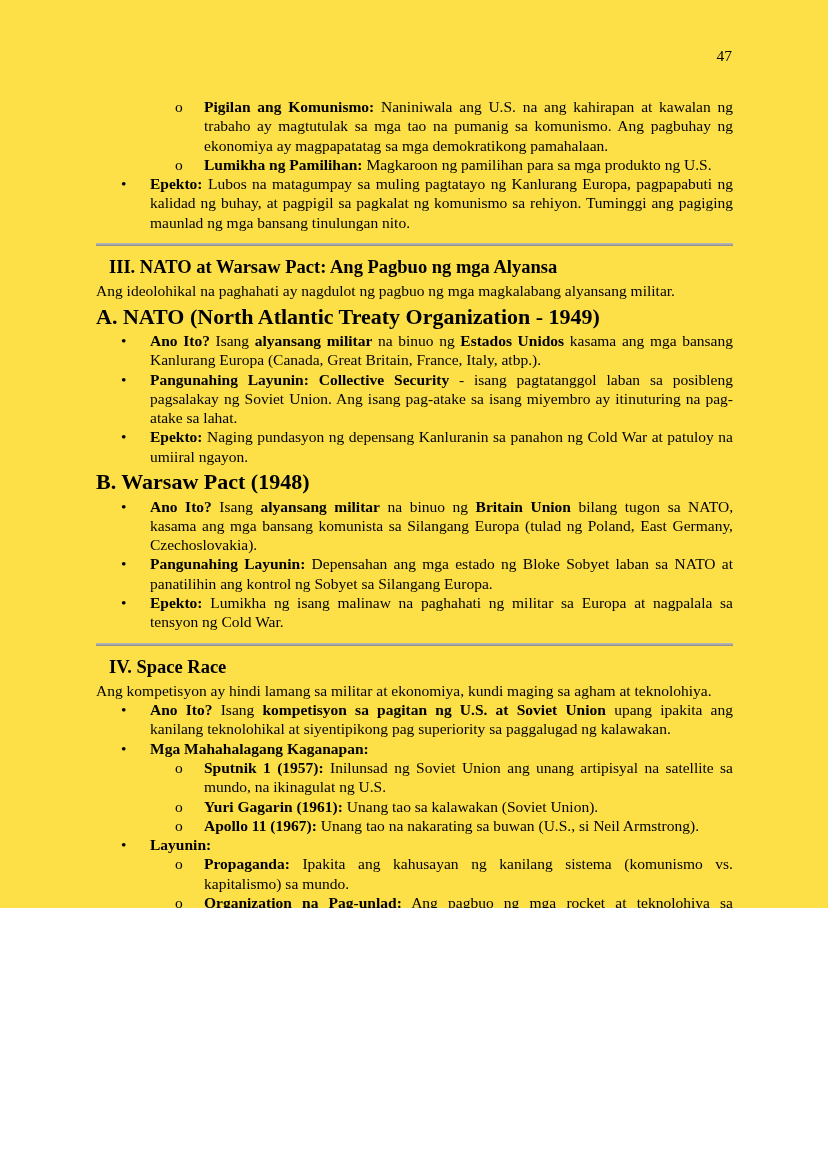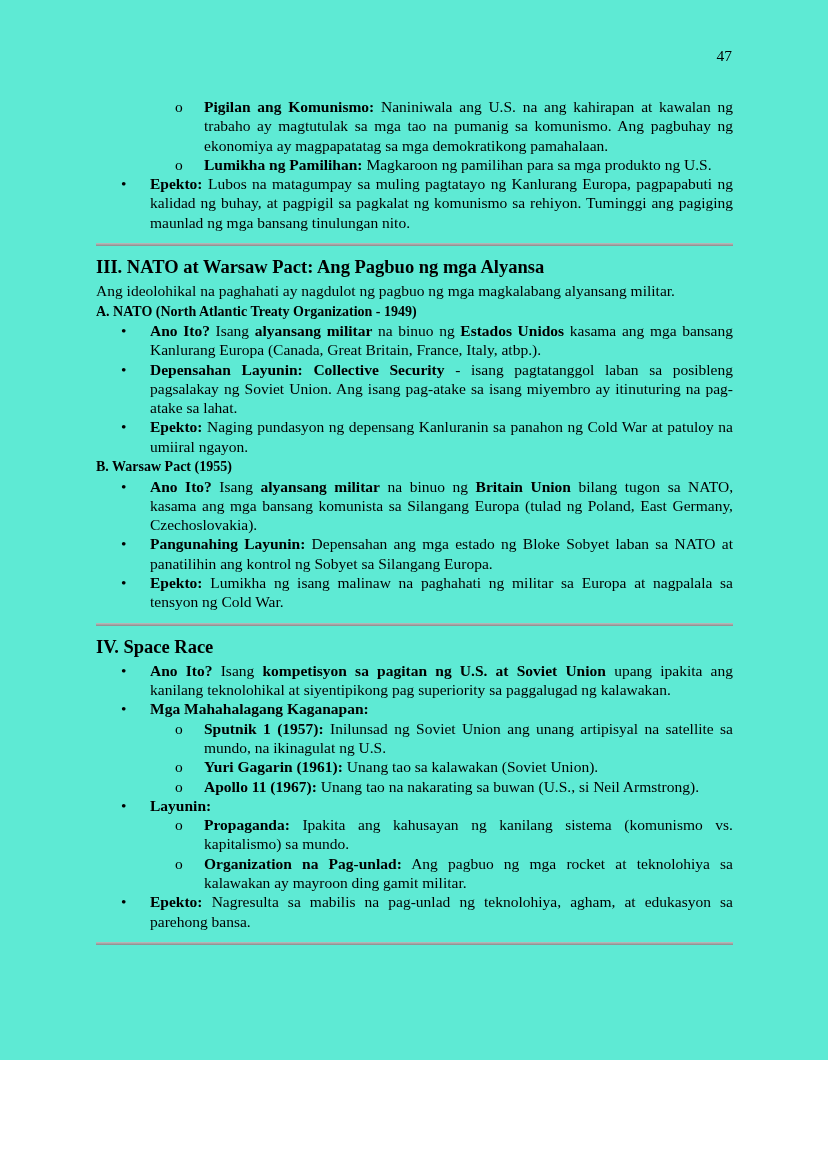--- a/index.html
+++ b/index.html
@@ -1,20 +1,20 @@
 <!DOCTYPE html>
 <html><head>
 <meta charset="utf-8">
 <style>
   html, body { margin: 0; padding: 0; background: #ffffff; }
   .page {
     position: relative;
     width: 828px;
-    height: 1060px;
-    background: #5eead4;
+    height: 908px;
+    background: #fde047;
     color: #000000;
     font-family: "Liberation Serif", "DejaVu Serif", serif;
     font-size: 15.5px;
     line-height: 19.3px;
     box-sizing: border-box;
     overflow: hidden;
   }
   .page-number {
     position: absolute;
     top: 46px;
@@ -27,24 +27,24 @@
   .para {
     text-align: justify;
     margin: 0;
   }
   .heading {
     font-weight: bold;
     line-height: 1.25;
   }
   .h-major {
     font-size: 18.5px;
-    margin: 3px 0 2px 0;
+    margin: 3px 0 2px 13px;
   }
   .h-sub {
-    font-size: 14px;
+    font-size: 22px;
     margin: 2px 0 1px 0;
   }
   .divider {
     height: 3px;
     background: linear-gradient(to bottom, #bdbdbd, #8c8c8c);
     margin: 11px 0 10px 0;
   }
   .list { margin: 0; }
   .li {
     position: relative;
@@ -67,31 +67,32 @@
         <div class="li l2"><span class="marker">o</span><strong>Pigilan ang Komunismo:</strong> Naniniwala ang U.S. na ang kahirapan at kawalan ng trabaho ay magtutulak sa mga tao na pumanig sa komunismo. Ang pagbuhay ng ekonomiya ay magpapatatag sa mga demokratikong pamahalaan.</div>
         <div class="li l2"><span class="marker">o</span><strong>Lumikha ng Pamilihan:</strong> Magkaroon ng pamilihan para sa mga produkto ng U.S.</div>
         <div class="li l1"><span class="marker">•</span><strong>Epekto:</strong> Lubos na matagumpay sa muling pagtatayo ng Kanlurang Europa, pagpapabuti ng kalidad ng buhay, at pagpigil sa pagkalat ng komunismo sa rehiyon. Tuminggi ang pagiging maunlad ng mga bansang tinulungan nito.</div>
       </div>
       <div class="divider"></div>
       <div class="heading h-major">III. NATO at Warsaw Pact: Ang Pagbuo ng mga Alyansa</div>
       <div class="para">Ang ideolohikal na paghahati ay nagdulot ng pagbuo ng mga magkalabang alyansang militar.</div>
       <div class="heading h-sub">A. NATO (North Atlantic Treaty Organization - 1949)</div>
       <div class="list">
         <div class="li l1"><span class="marker">•</span><strong>Ano Ito?</strong> Isang <strong>alyansang militar</strong> na binuo ng <strong>Estados Unidos</strong> kasama ang mga bansang Kanlurang Europa (Canada, Great Britain, France, Italy, atbp.).</div>
-        <div class="li l1"><span class="marker">•</span><strong>Depensahan Layunin: Collective Security</strong> - isang pagtatanggol laban sa posibleng pagsalakay ng Soviet Union. Ang isang pag-atake sa isang miyembro ay itinuturing na pag-atake sa lahat.</div>
+        <div class="li l1"><span class="marker">•</span><strong>Pangunahing Layunin: Collective Security</strong> - isang pagtatanggol laban sa posibleng pagsalakay ng Soviet Union. Ang isang pag-atake sa isang miyembro ay itinuturing na pag-atake sa lahat.</div>
         <div class="li l1"><span class="marker">•</span><strong>Epekto:</strong> Naging pundasyon ng depensang Kanluranin sa panahon ng Cold War at patuloy na umiiral ngayon.</div>
       </div>
-      <div class="heading h-sub">B. Warsaw Pact (1955)</div>
+      <div class="heading h-sub">B. Warsaw Pact (1948)</div>
       <div class="list">
         <div class="li l1"><span class="marker">•</span><strong>Ano Ito?</strong> Isang <strong>alyansang militar</strong> na binuo ng <strong>Britain Union</strong> bilang tugon sa NATO, kasama ang mga bansang komunista sa Silangang Europa (tulad ng Poland, East Germany, Czechoslovakia).</div>
         <div class="li l1"><span class="marker">•</span><strong>Pangunahing Layunin:</strong> Depensahan ang mga estado ng Bloke Sobyet laban sa NATO at panatilihin ang kontrol ng Sobyet sa Silangang Europa.</div>
         <div class="li l1"><span class="marker">•</span><strong>Epekto:</strong> Lumikha ng isang malinaw na paghahati ng militar sa Europa at nagpalala sa tensyon ng Cold War.</div>
       </div>
       <div class="divider"></div>
       <div class="heading h-major">IV. Space Race</div>
+      <div class="para">Ang kompetisyon ay hindi lamang sa militar at ekonomiya, kundi maging sa agham at teknolohiya.</div>
       <div class="list">
         <div class="li l1"><span class="marker">•</span><strong>Ano Ito?</strong> Isang <strong>kompetisyon sa pagitan ng U.S. at Soviet Union</strong> upang ipakita ang kanilang teknolohikal at siyentipikong pag superiority sa paggalugad ng kalawakan.</div>
         <div class="li l1"><span class="marker">•</span><strong>Mga Mahahalagang Kaganapan:</strong></div>
         <div class="li l2"><span class="marker">o</span><strong>Sputnik 1 (1957):</strong> Inilunsad ng Soviet Union ang unang artipisyal na satellite sa mundo, na ikinagulat ng U.S.</div>
         <div class="li l2"><span class="marker">o</span><strong>Yuri Gagarin (1961):</strong> Unang tao sa kalawakan (Soviet Union).</div>
         <div class="li l2"><span class="marker">o</span><strong>Apollo 11 (1967):</strong> Unang tao na nakarating sa buwan (U.S., si Neil Armstrong).</div>
         <div class="li l1"><span class="marker">•</span><strong>Layunin:</strong></div>
         <div class="li l2"><span class="marker">o</span><strong>Propaganda:</strong> Ipakita ang kahusayan ng kanilang sistema (komunismo vs. kapitalismo) sa mundo.</div>
         <div class="li l2"><span class="marker">o</span><strong>Organization na Pag-unlad:</strong> Ang pagbuo ng mga rocket at teknolohiya sa kalawakan ay mayroon ding gamit militar.</div>
         <div class="li l1"><span class="marker">•</span><strong>Epekto:</strong> Nagresulta sa mabilis na pag-unlad ng teknolohiya, agham, at edukasyon sa parehong bansa.</div>

